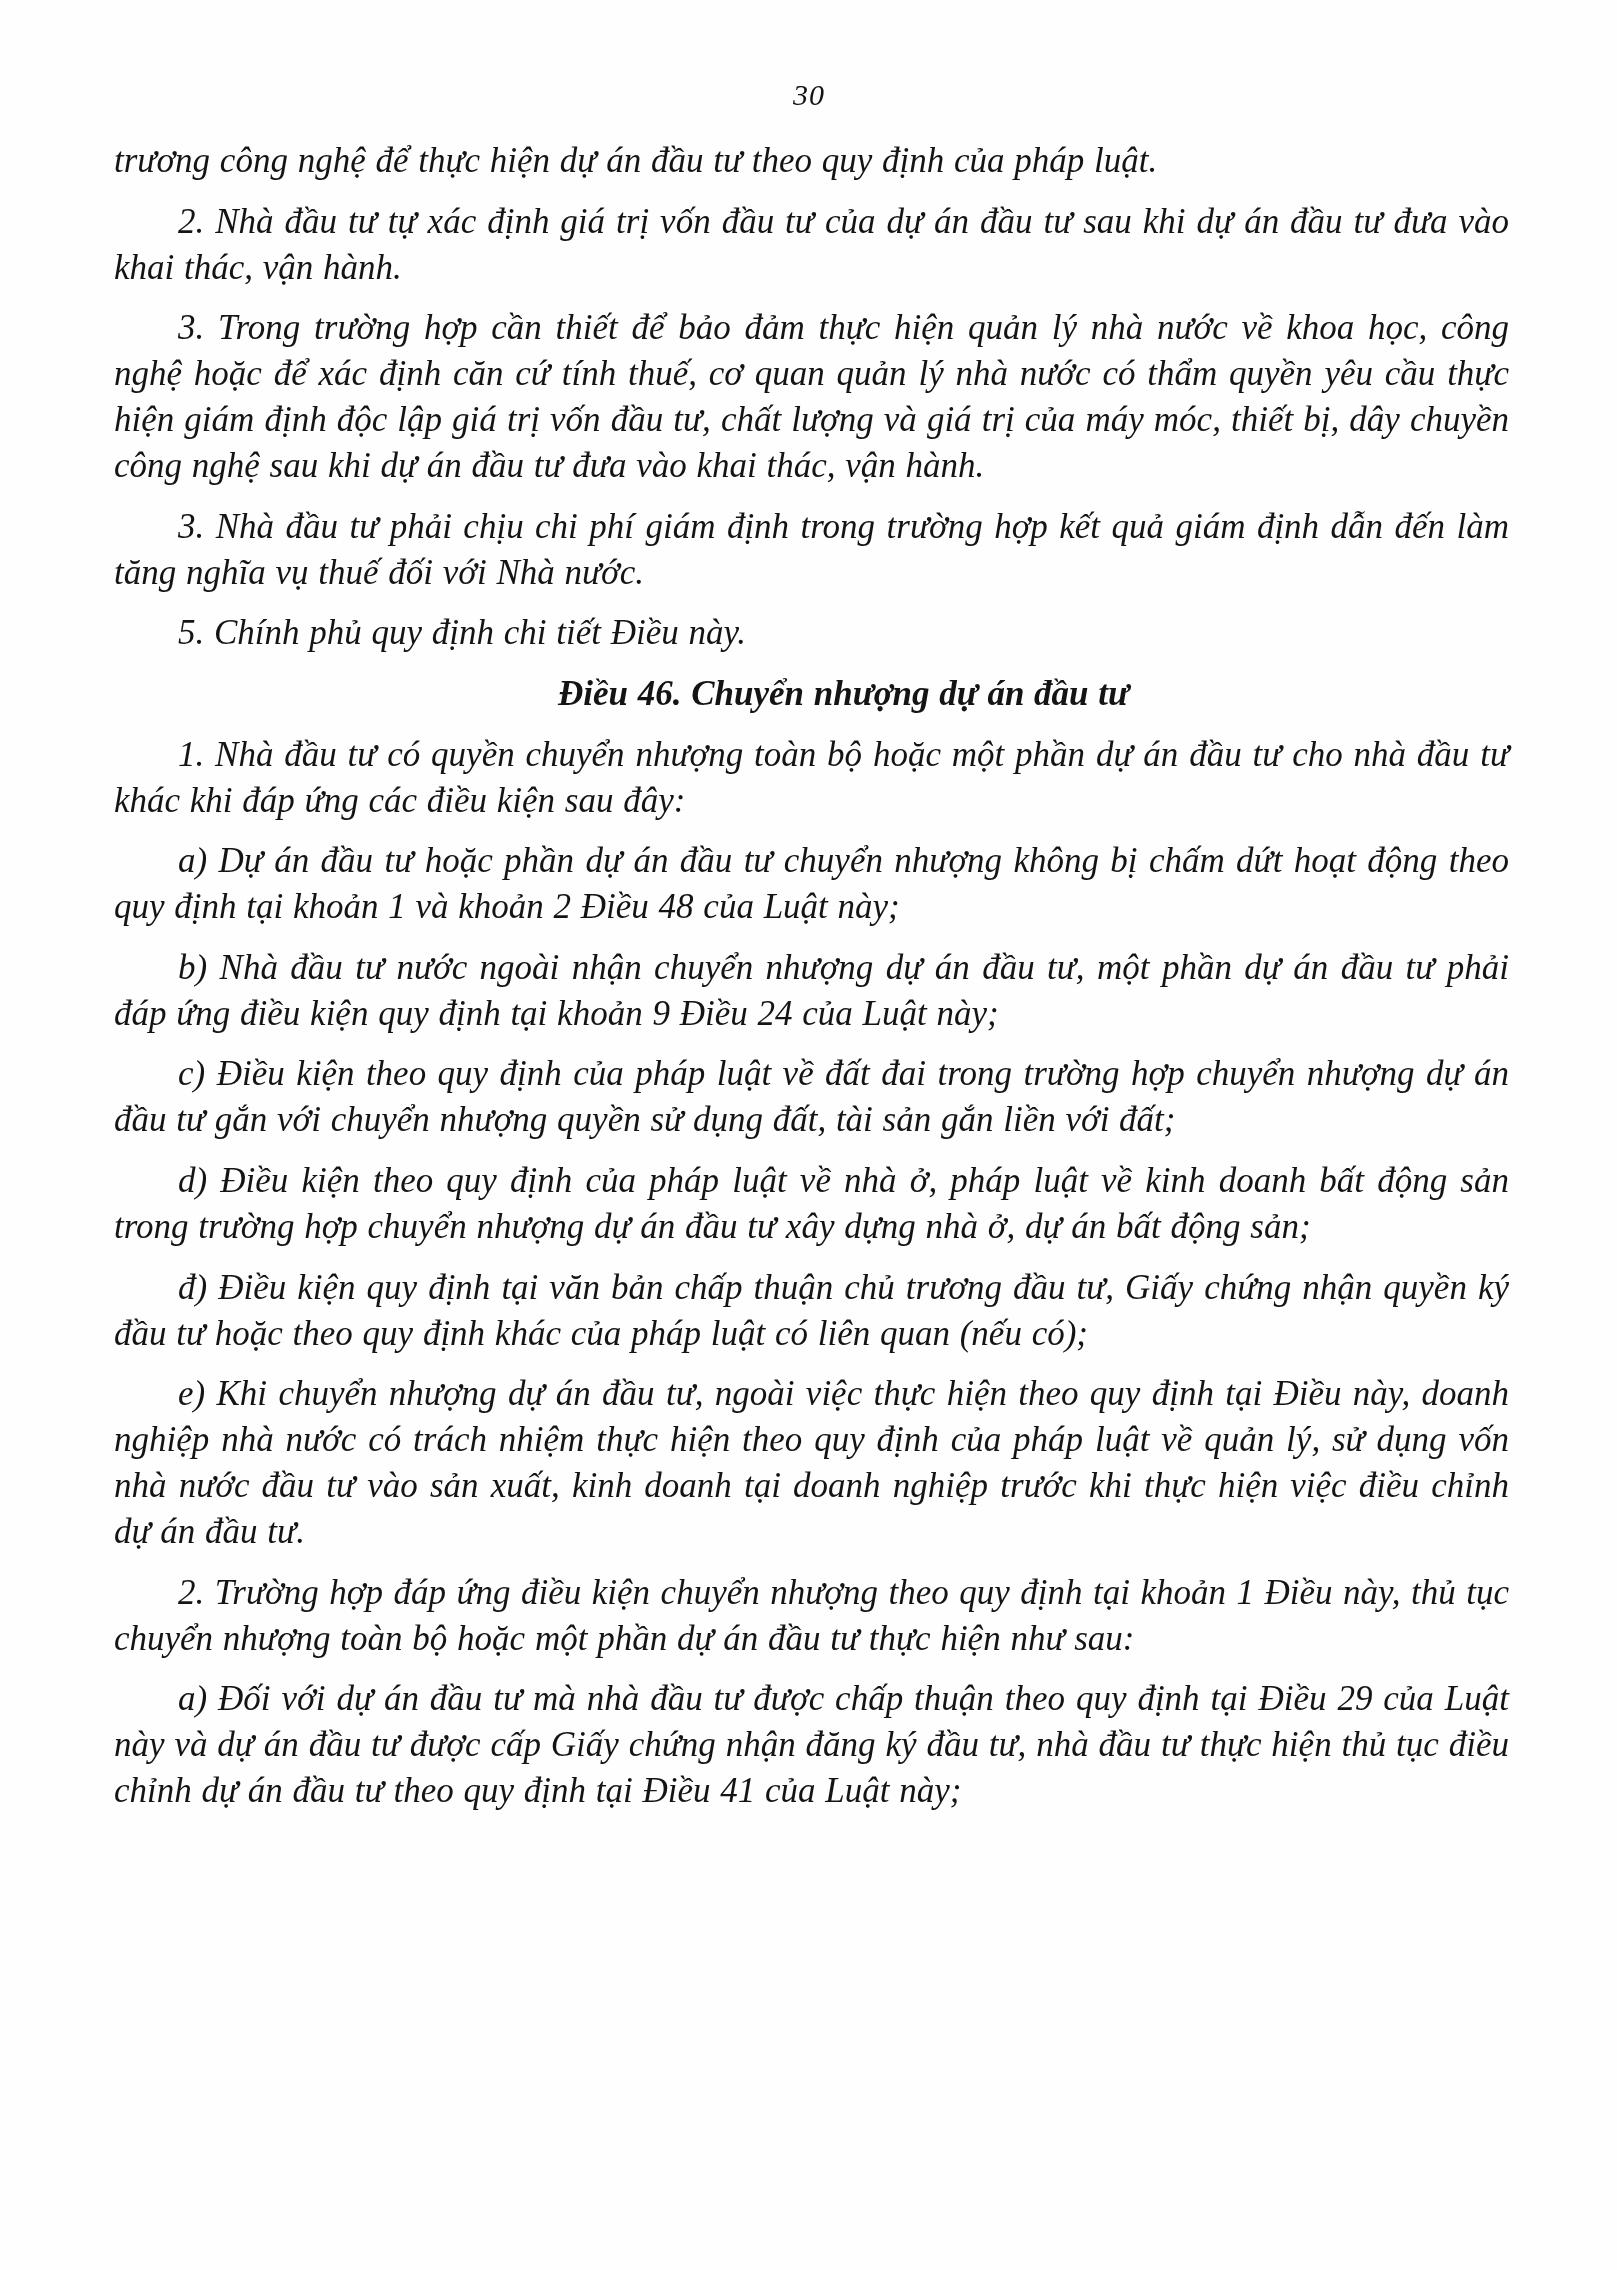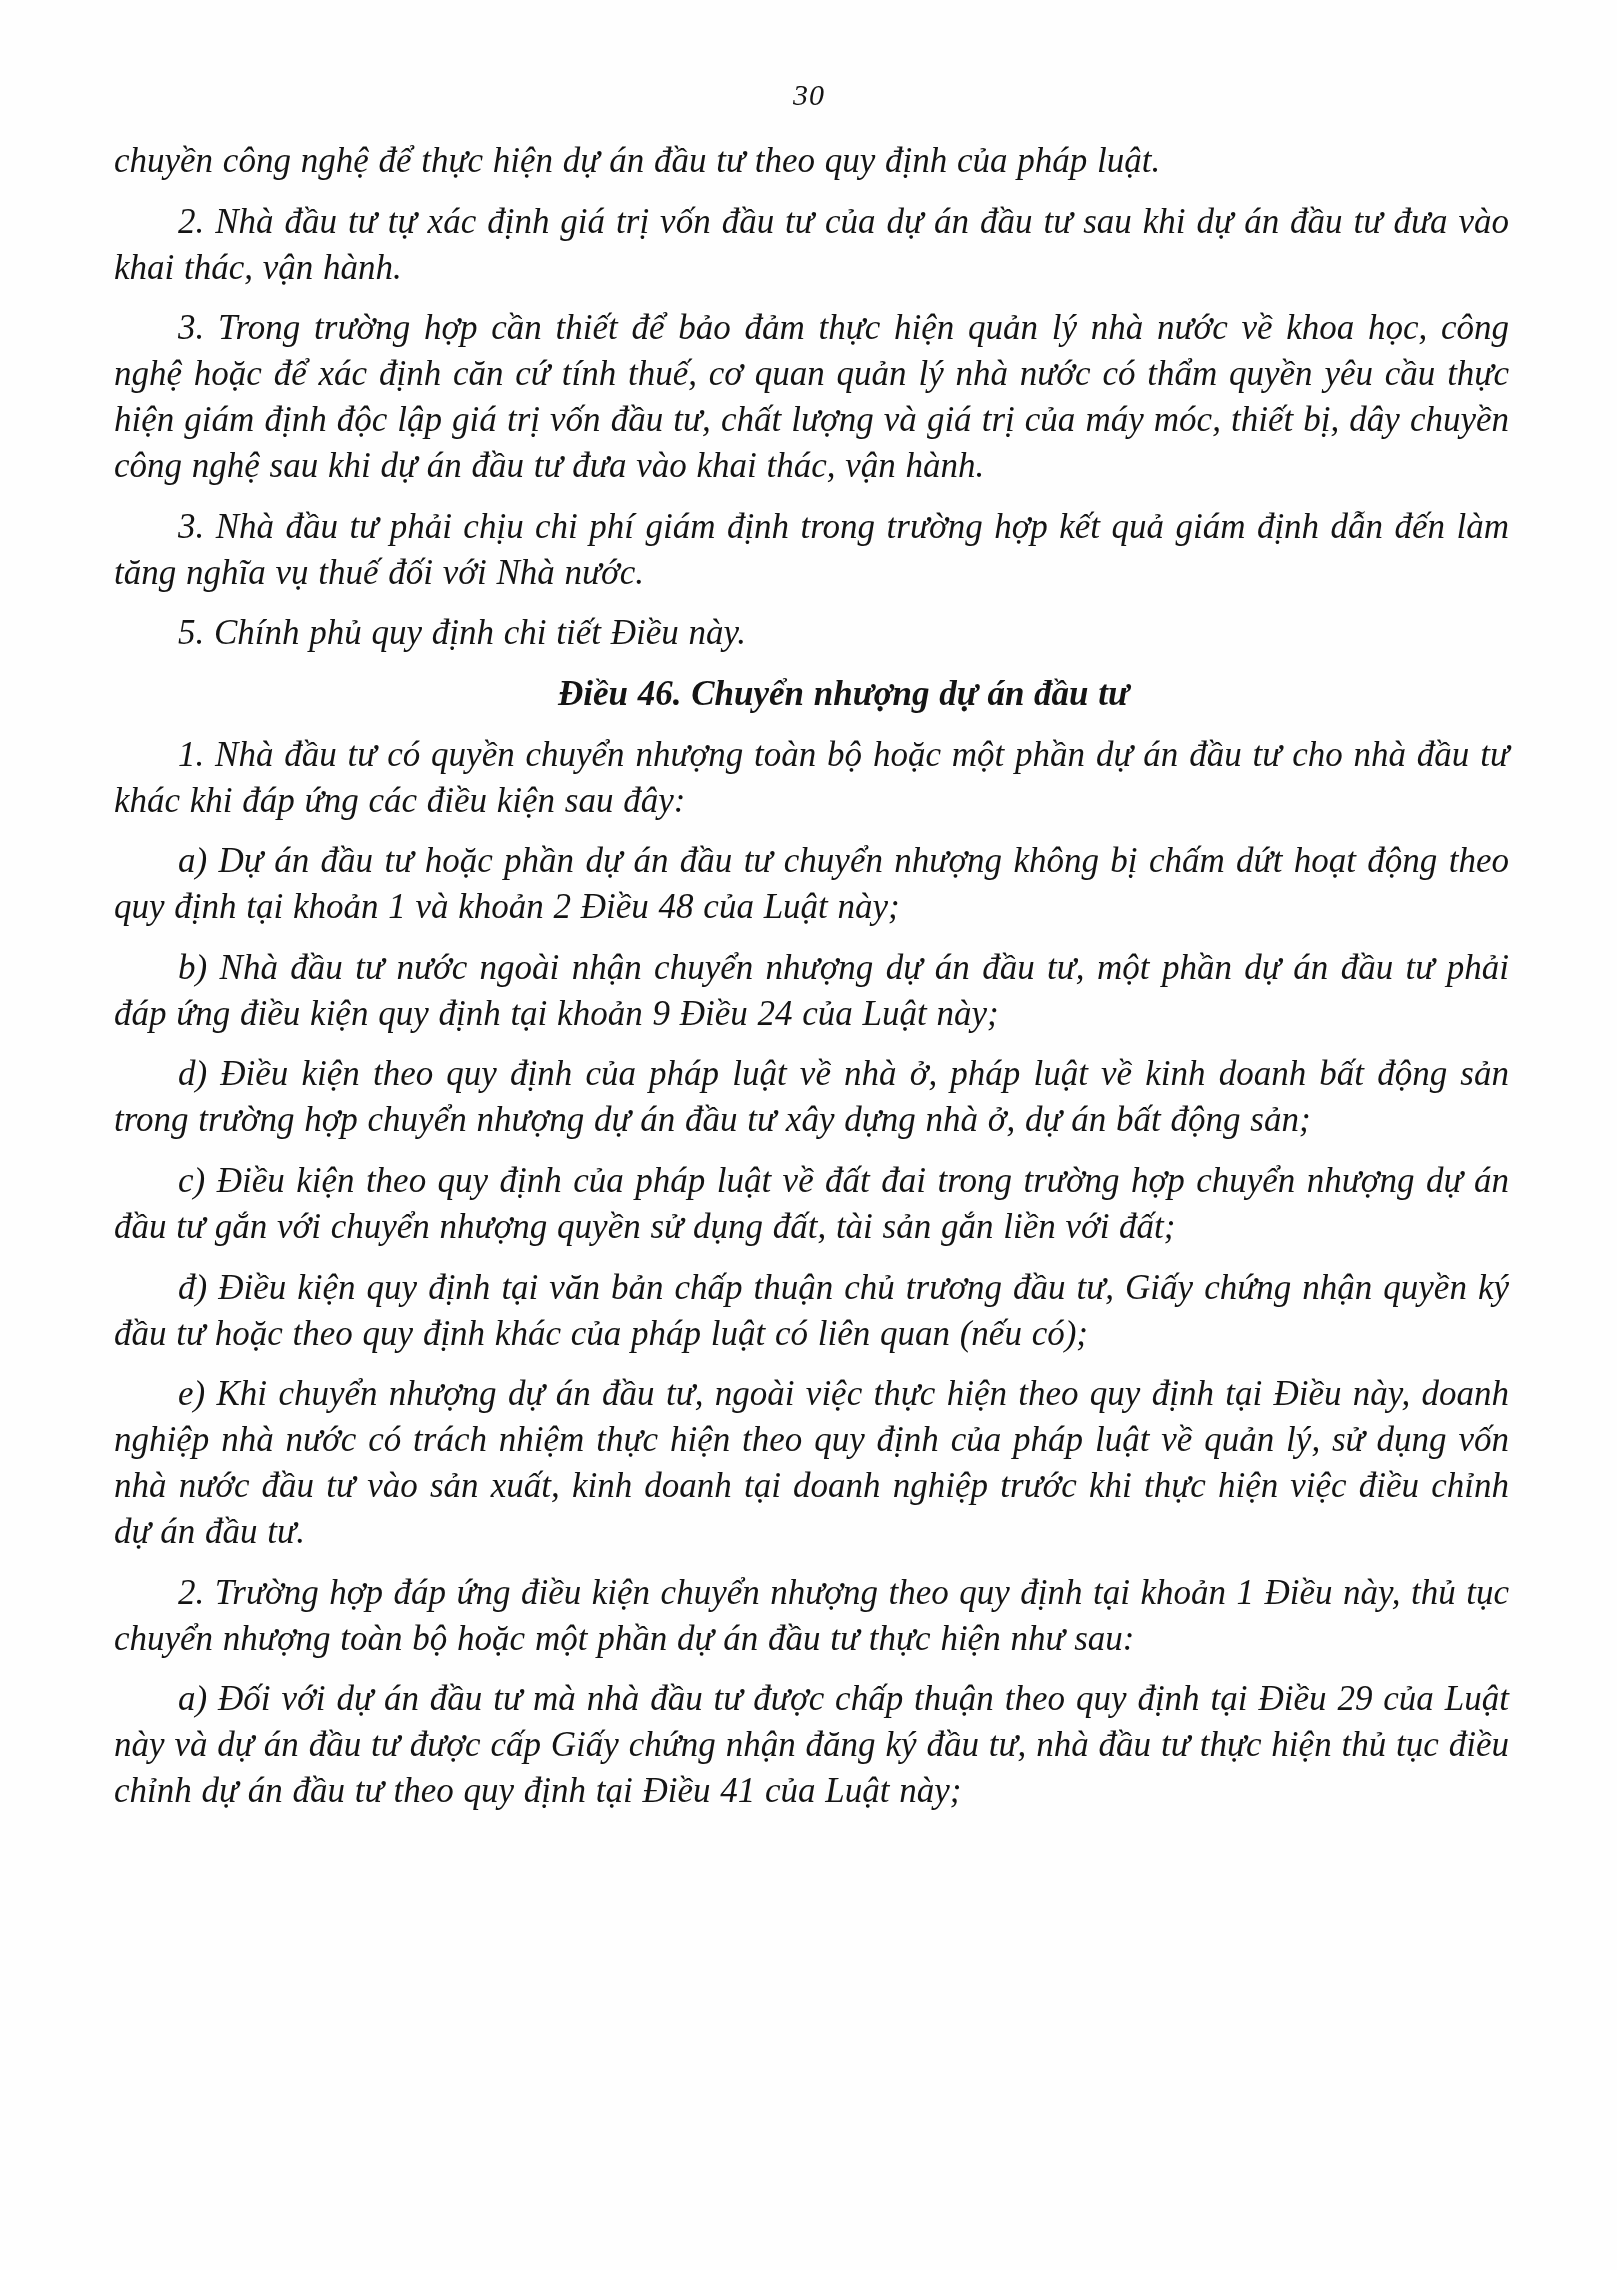--- a/index.html
+++ b/index.html
@@ -49,30 +49,30 @@
     text-align: center;
   }
 </style>
 </head>
 <body>
 
 <div class="page">
   <div class="page-number">30</div>
 
   <div class="content">
-    <p class="no-indent">chuyền công nghệ để thực hiện dự án đầu tư theo quy định của pháp luật.</p>
+    <p class="no-indent">trương công nghệ để thực hiện dự án đầu tư theo quy định của pháp luật.</p>
     <p>2. Nhà đầu tư tự xác định giá trị vốn đầu tư của dự án đầu tư sau khi dự án đầu tư đưa vào khai thác, vận hành.</p>
     <p>3. Trong trường hợp cần thiết để bảo đảm thực hiện quản lý nhà nước về khoa học, công nghệ hoặc để xác định căn cứ tính thuế, cơ quan quản lý nhà nước có thẩm quyền yêu cầu thực hiện giám định độc lập giá trị vốn đầu tư, chất lượng và giá trị của máy móc, thiết bị, dây chuyền công nghệ sau khi dự án đầu tư đưa vào khai thác, vận hành.</p>
     <p>3. Nhà đầu tư phải chịu chi phí giám định trong trường hợp kết quả giám định dẫn đến làm tăng nghĩa vụ thuế đối với Nhà nước.</p>
     <p>5. Chính phủ quy định chi tiết Điều này.</p>
     <p class="heading">Điều 46. Chuyển nhượng dự án đầu tư</p>
     <p>1. Nhà đầu tư có quyền chuyển nhượng toàn bộ hoặc một phần dự án đầu tư cho nhà đầu tư khác khi đáp ứng các điều kiện sau đây:</p>
     <p>a) Dự án đầu tư hoặc phần dự án đầu tư chuyển nhượng không bị chấm dứt hoạt động theo quy định tại khoản 1 và khoản 2 Điều 48 của Luật này;</p>
     <p>b) Nhà đầu tư nước ngoài nhận chuyển nhượng dự án đầu tư, một phần dự án đầu tư phải đáp ứng điều kiện quy định tại khoản 9 Điều 24 của Luật này;</p>
+    <p>c) Điều kiện theo quy định của pháp luật về đất đai trong trường hợp chuyển nhượng dự án đầu tư gắn với chuyển nhượng quyền sử dụng đất, tài sản gắn liền với đất;</p>
     <p>d) Điều kiện theo quy định của pháp luật về nhà ở, pháp luật về kinh doanh bất động sản trong trường hợp chuyển nhượng dự án đầu tư xây dựng nhà ở, dự án bất động sản;</p>
-    <p>c) Điều kiện theo quy định của pháp luật về đất đai trong trường hợp chuyển nhượng dự án đầu tư gắn với chuyển nhượng quyền sử dụng đất, tài sản gắn liền với đất;</p>
     <p>đ) Điều kiện quy định tại văn bản chấp thuận chủ trương đầu tư, Giấy chứng nhận quyền ký đầu tư hoặc theo quy định khác của pháp luật có liên quan (nếu có);</p>
     <p>e) Khi chuyển nhượng dự án đầu tư, ngoài việc thực hiện theo quy định tại Điều này, doanh nghiệp nhà nước có trách nhiệm thực hiện theo quy định của pháp luật về quản lý, sử dụng vốn nhà nước đầu tư vào sản xuất, kinh doanh tại doanh nghiệp trước khi thực hiện việc điều chỉnh dự án đầu tư.</p>
     <p>2. Trường hợp đáp ứng điều kiện chuyển nhượng theo quy định tại khoản 1 Điều này, thủ tục chuyển nhượng toàn bộ hoặc một phần dự án đầu tư thực hiện như sau:</p>
     <p>a) Đối với dự án đầu tư mà nhà đầu tư được chấp thuận theo quy định tại Điều 29 của Luật này và dự án đầu tư được cấp Giấy chứng nhận đăng ký đầu tư, nhà đầu tư thực hiện thủ tục điều chỉnh dự án đầu tư theo quy định tại Điều 41 của Luật này;</p>
   </div>
 </div>
 
 
 </body></html>

